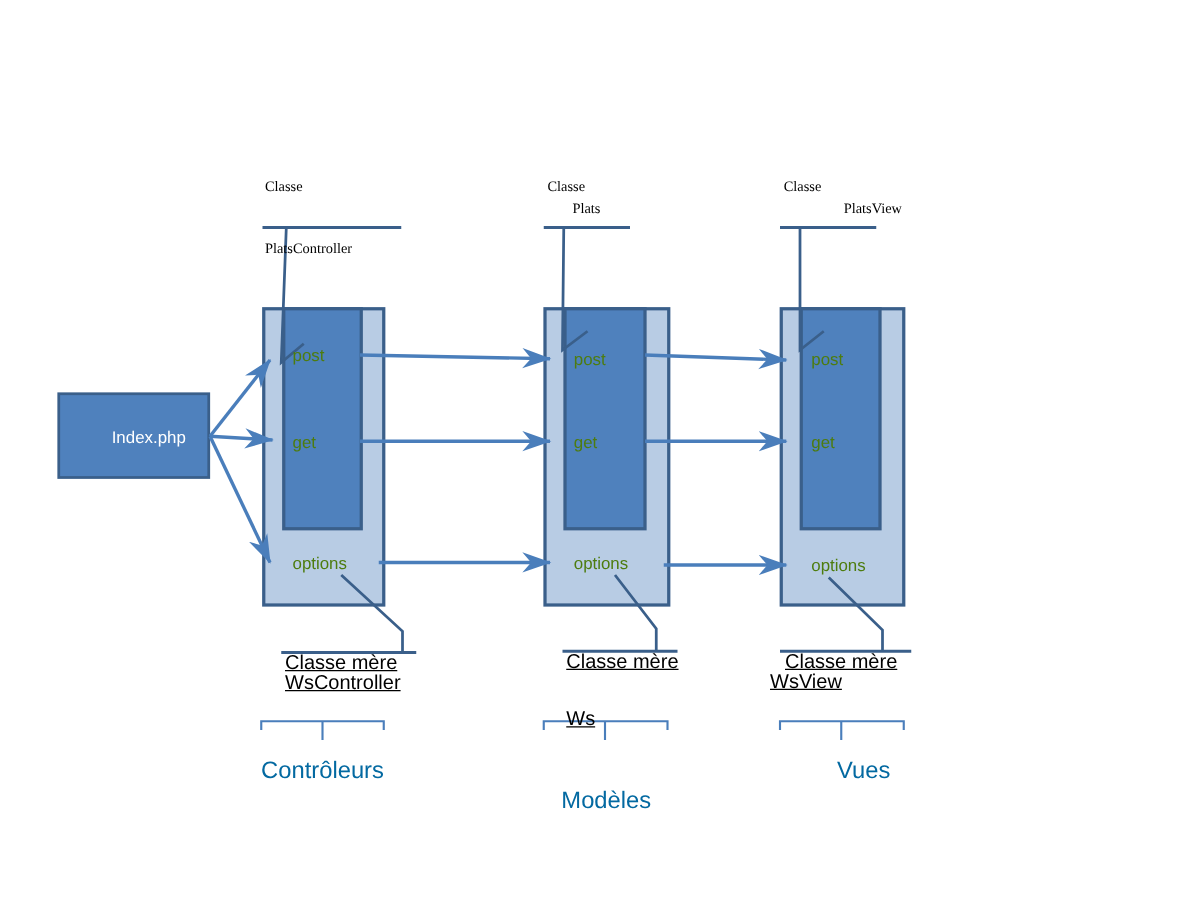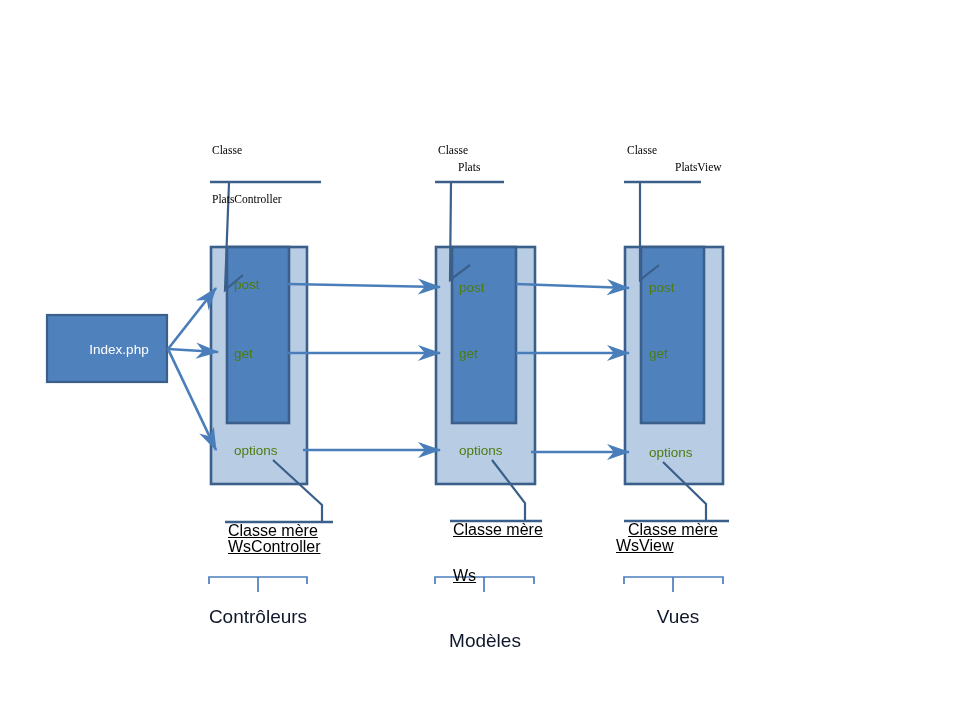--- a/index.html
+++ b/index.html
@@ -33,21 +33,21 @@
   .callout-bottom {
     font-size: 16px;
     text-decoration: underline;
   }
   .method-label {
     font-size: 13.5px;
     color: #4d7c0f;
   }
   .group-label {
     font-size: 19px;
-    color: #0f172a;
+    color: #0369a1;
     text-align: center;
   }
   .index-label {
     font-size: 13.5px;
     color: #ffffff;
     text-align: center;
     width: 120px;
     padding-left: 12px;
   }
 </style>
@@ -146,13 +146,13 @@
 <div class="lbl callout-top" style="left:627px; top:143px;">Classe</div>
 <div class="lbl callout-top" style="left:627px; top:160px;margin-left:48px;">PlatsView</div>
 
 <div class="lbl method-label" style="left:649px; top:279px;">post</div>
 <div class="lbl method-label" style="left:649px; top:345px;">get</div>
 <div class="lbl method-label" style="left:649px; top:444px;">options</div>
 
 <div class="lbl callout-bottom" style="left:628px; top:520px;">Classe mère</div>
 <div class="lbl callout-bottom" style="left:616px; top:536px;">WsView</div>
 
-<div class="lbl group-label" style="left:603px; top:605px; width:150px;">Vues</div>
+<div class="lbl group-label" style="left:616px; top:605px; width:150px;">Vues</div>
 
 </body></html>

